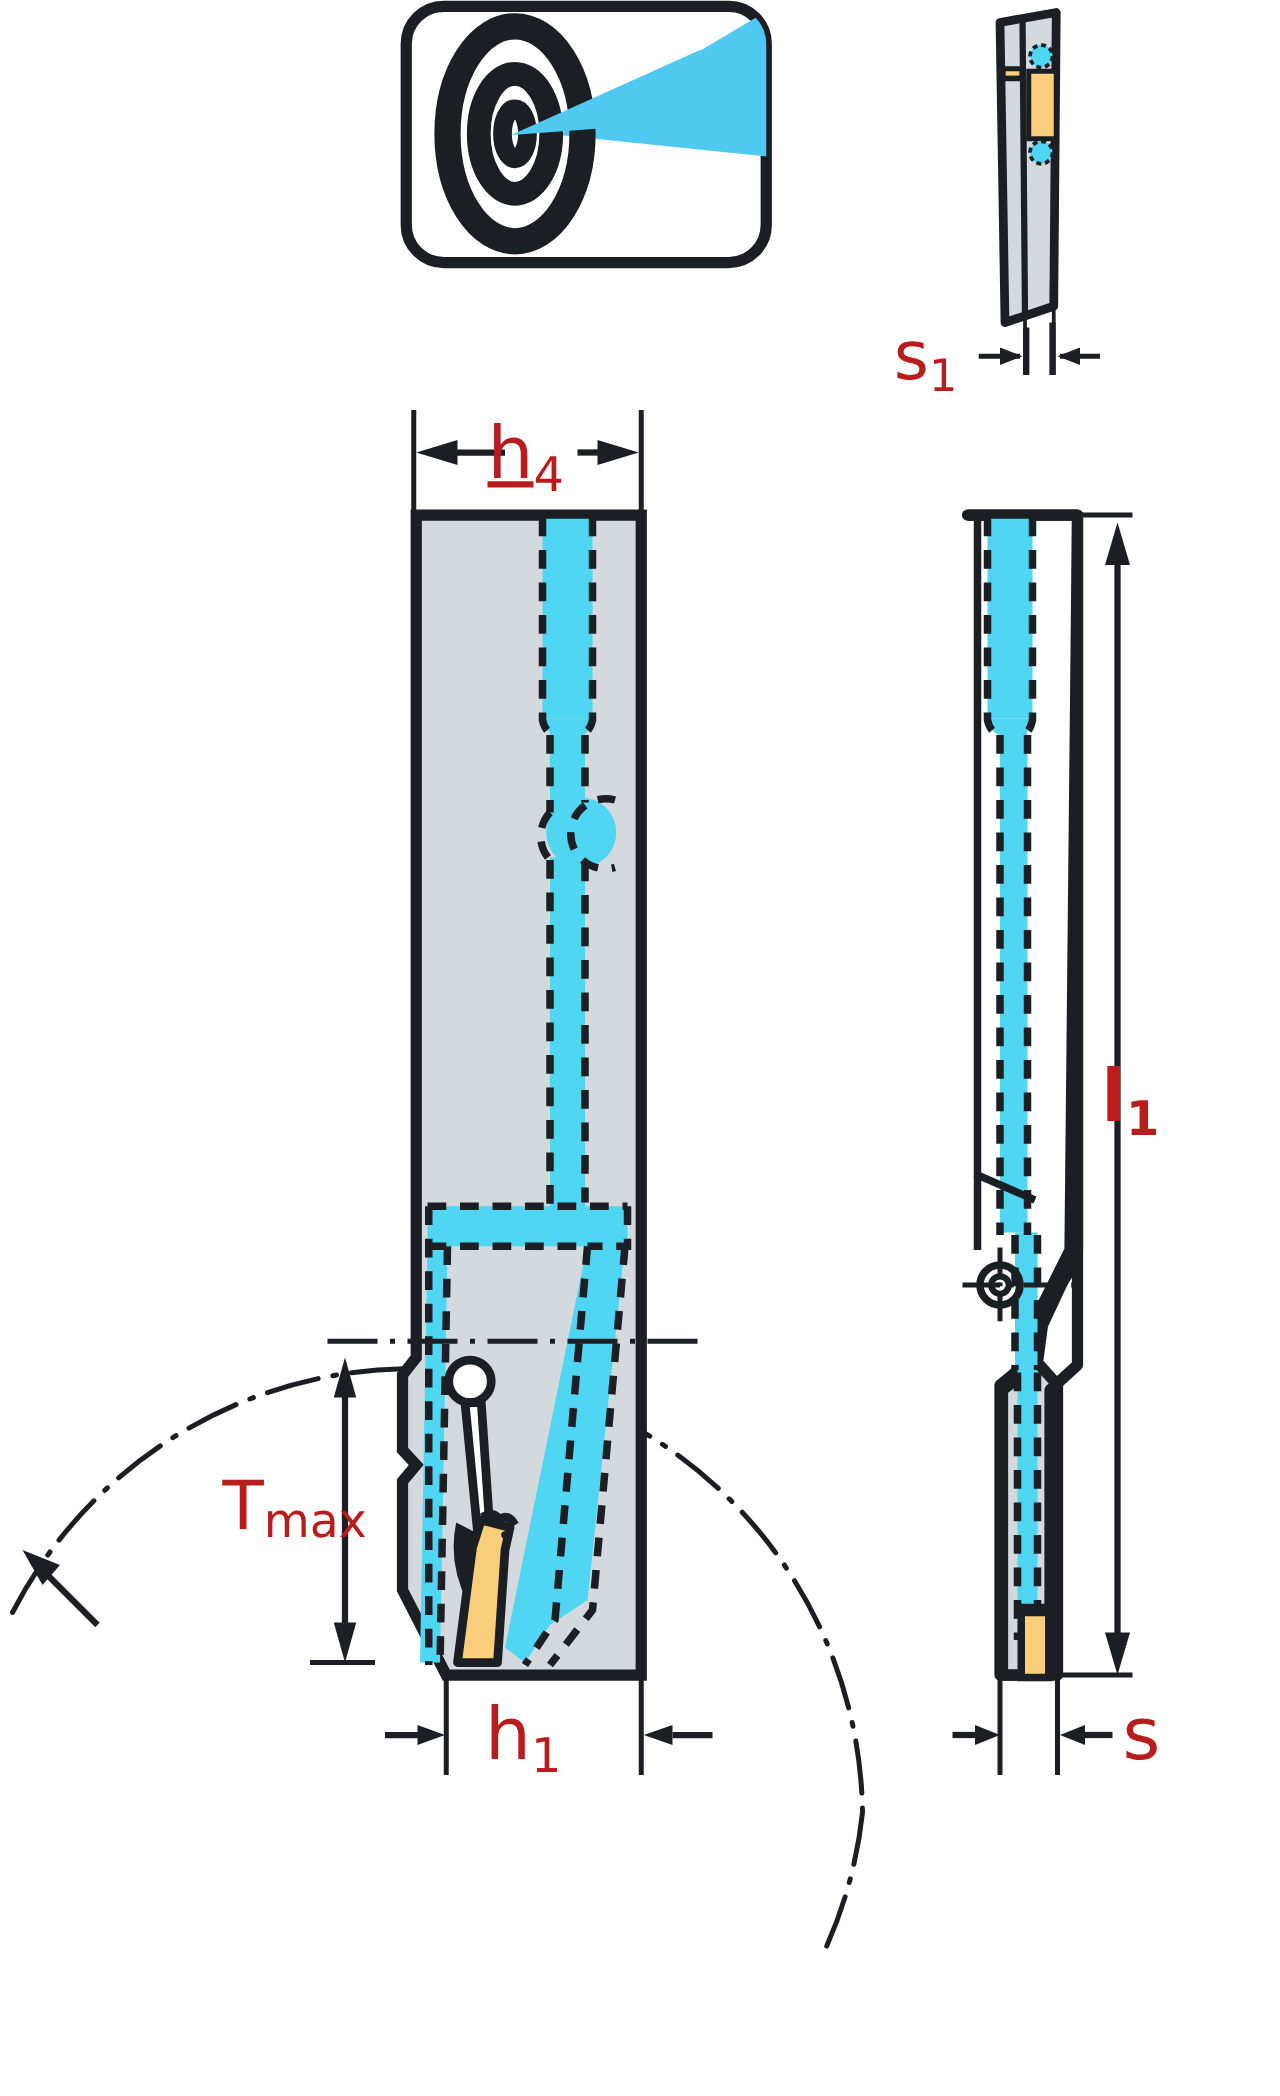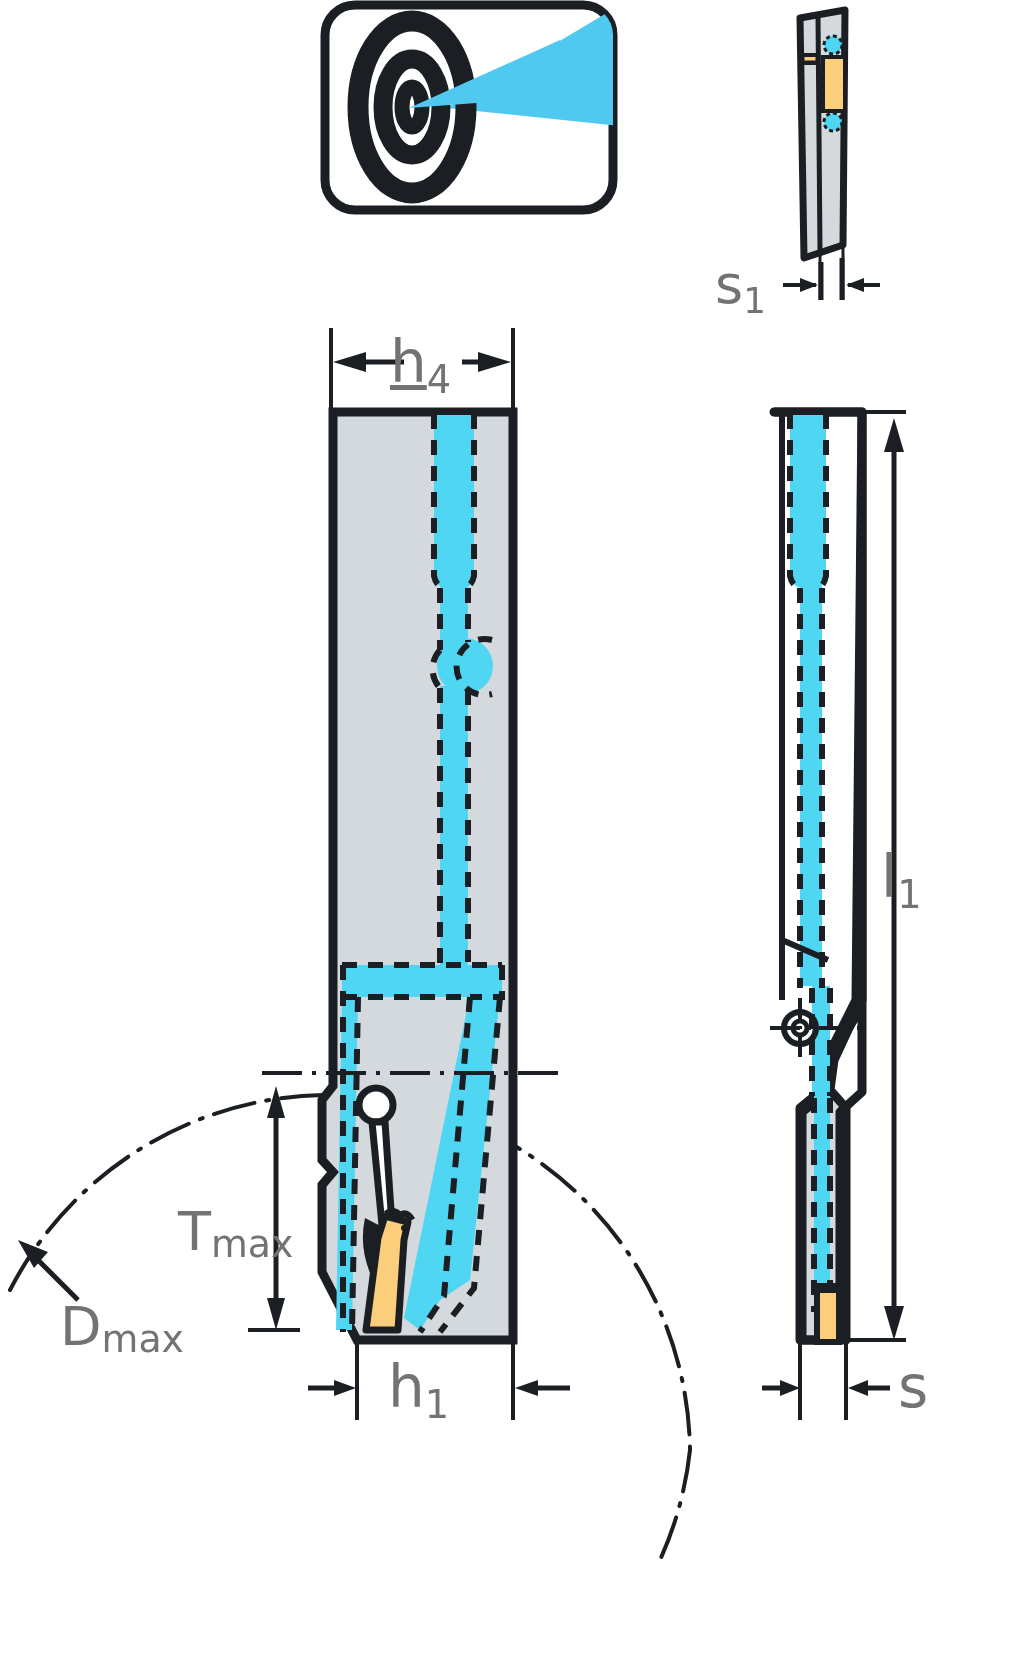--- a/index.html
+++ b/index.html
@@ -1,20 +1,20 @@
 <!DOCTYPE html>
 <html><head>
 <meta charset="utf-8">
 <style>
   html,body{margin:0;padding:0;background:#ffffff;}
   body{width:1024px;height:1677px;position:relative;overflow:hidden;
        font-family:"DejaVu Sans","Liberation Sans",sans-serif;}
   #stage{position:absolute;left:0;top:0;width:1024px;height:1677px;}
   svg.layer{position:absolute;left:0;top:0;width:1024px;height:1677px;overflow:visible;}
-  .lbl{position:absolute;color:#737373;white-space:nowrap;line-height:1;text-align:center;}
+  .lbl{position:absolute;color:#b91c1c;white-space:nowrap;line-height:1;text-align:center;}
   .lbl .sub{font-size:0.66em;vertical-align:-0.28em;letter-spacing:0;}
   .lbl .wsub{font-size:0.70em;vertical-align:-0.18em;}
 </style>
 </head>
 <body>
 
 <div id="stage">
 
   <svg class="layer" viewBox="0 0 1024 1677">
     <defs>
@@ -254,33 +254,30 @@
   </svg>
 
   <div class="lbl" style="left:390px;top:333px;font-size:58px;text-decoration:underline;">
     <span>h</span><span class="sub">4</span>
   </div>
 
   <div class="lbl" style="left:715px;top:258px;font-size:54px;">
     <span>s</span><span class="sub">1</span>
   </div>
 
-  <div class="lbl" style="left:881px;top:848px;font-size:58px;">
+  <div class="lbl" style="left:881px;top:848px;font-size:58px;font-weight:bold;">
     <span>l</span><span class="sub">1</span>
   </div>
 
   <div class="lbl" style="left:388px;top:1358px;font-size:58px;">
     <span>h</span><span class="sub">1</span>
   </div>
 
   <div class="lbl" style="left:898px;top:1358px;font-size:58px;">
     <span>s</span><span class="sub"></span>
   </div>
 
-  <div class="lbl" style="left:178px;top:1205px;font-size:54px;">
+  <div class="lbl" style="left:178px;top:1178px;font-size:54px;">
     <span>T</span><span class="wsub">max</span>
   </div>
 
-  <div class="lbl" style="left:60px;top:1300px;font-size:54px;">
-    <span>D</span><span class="wsub">max</span>
-  </div>
 
 </div>
 
 </body></html>

